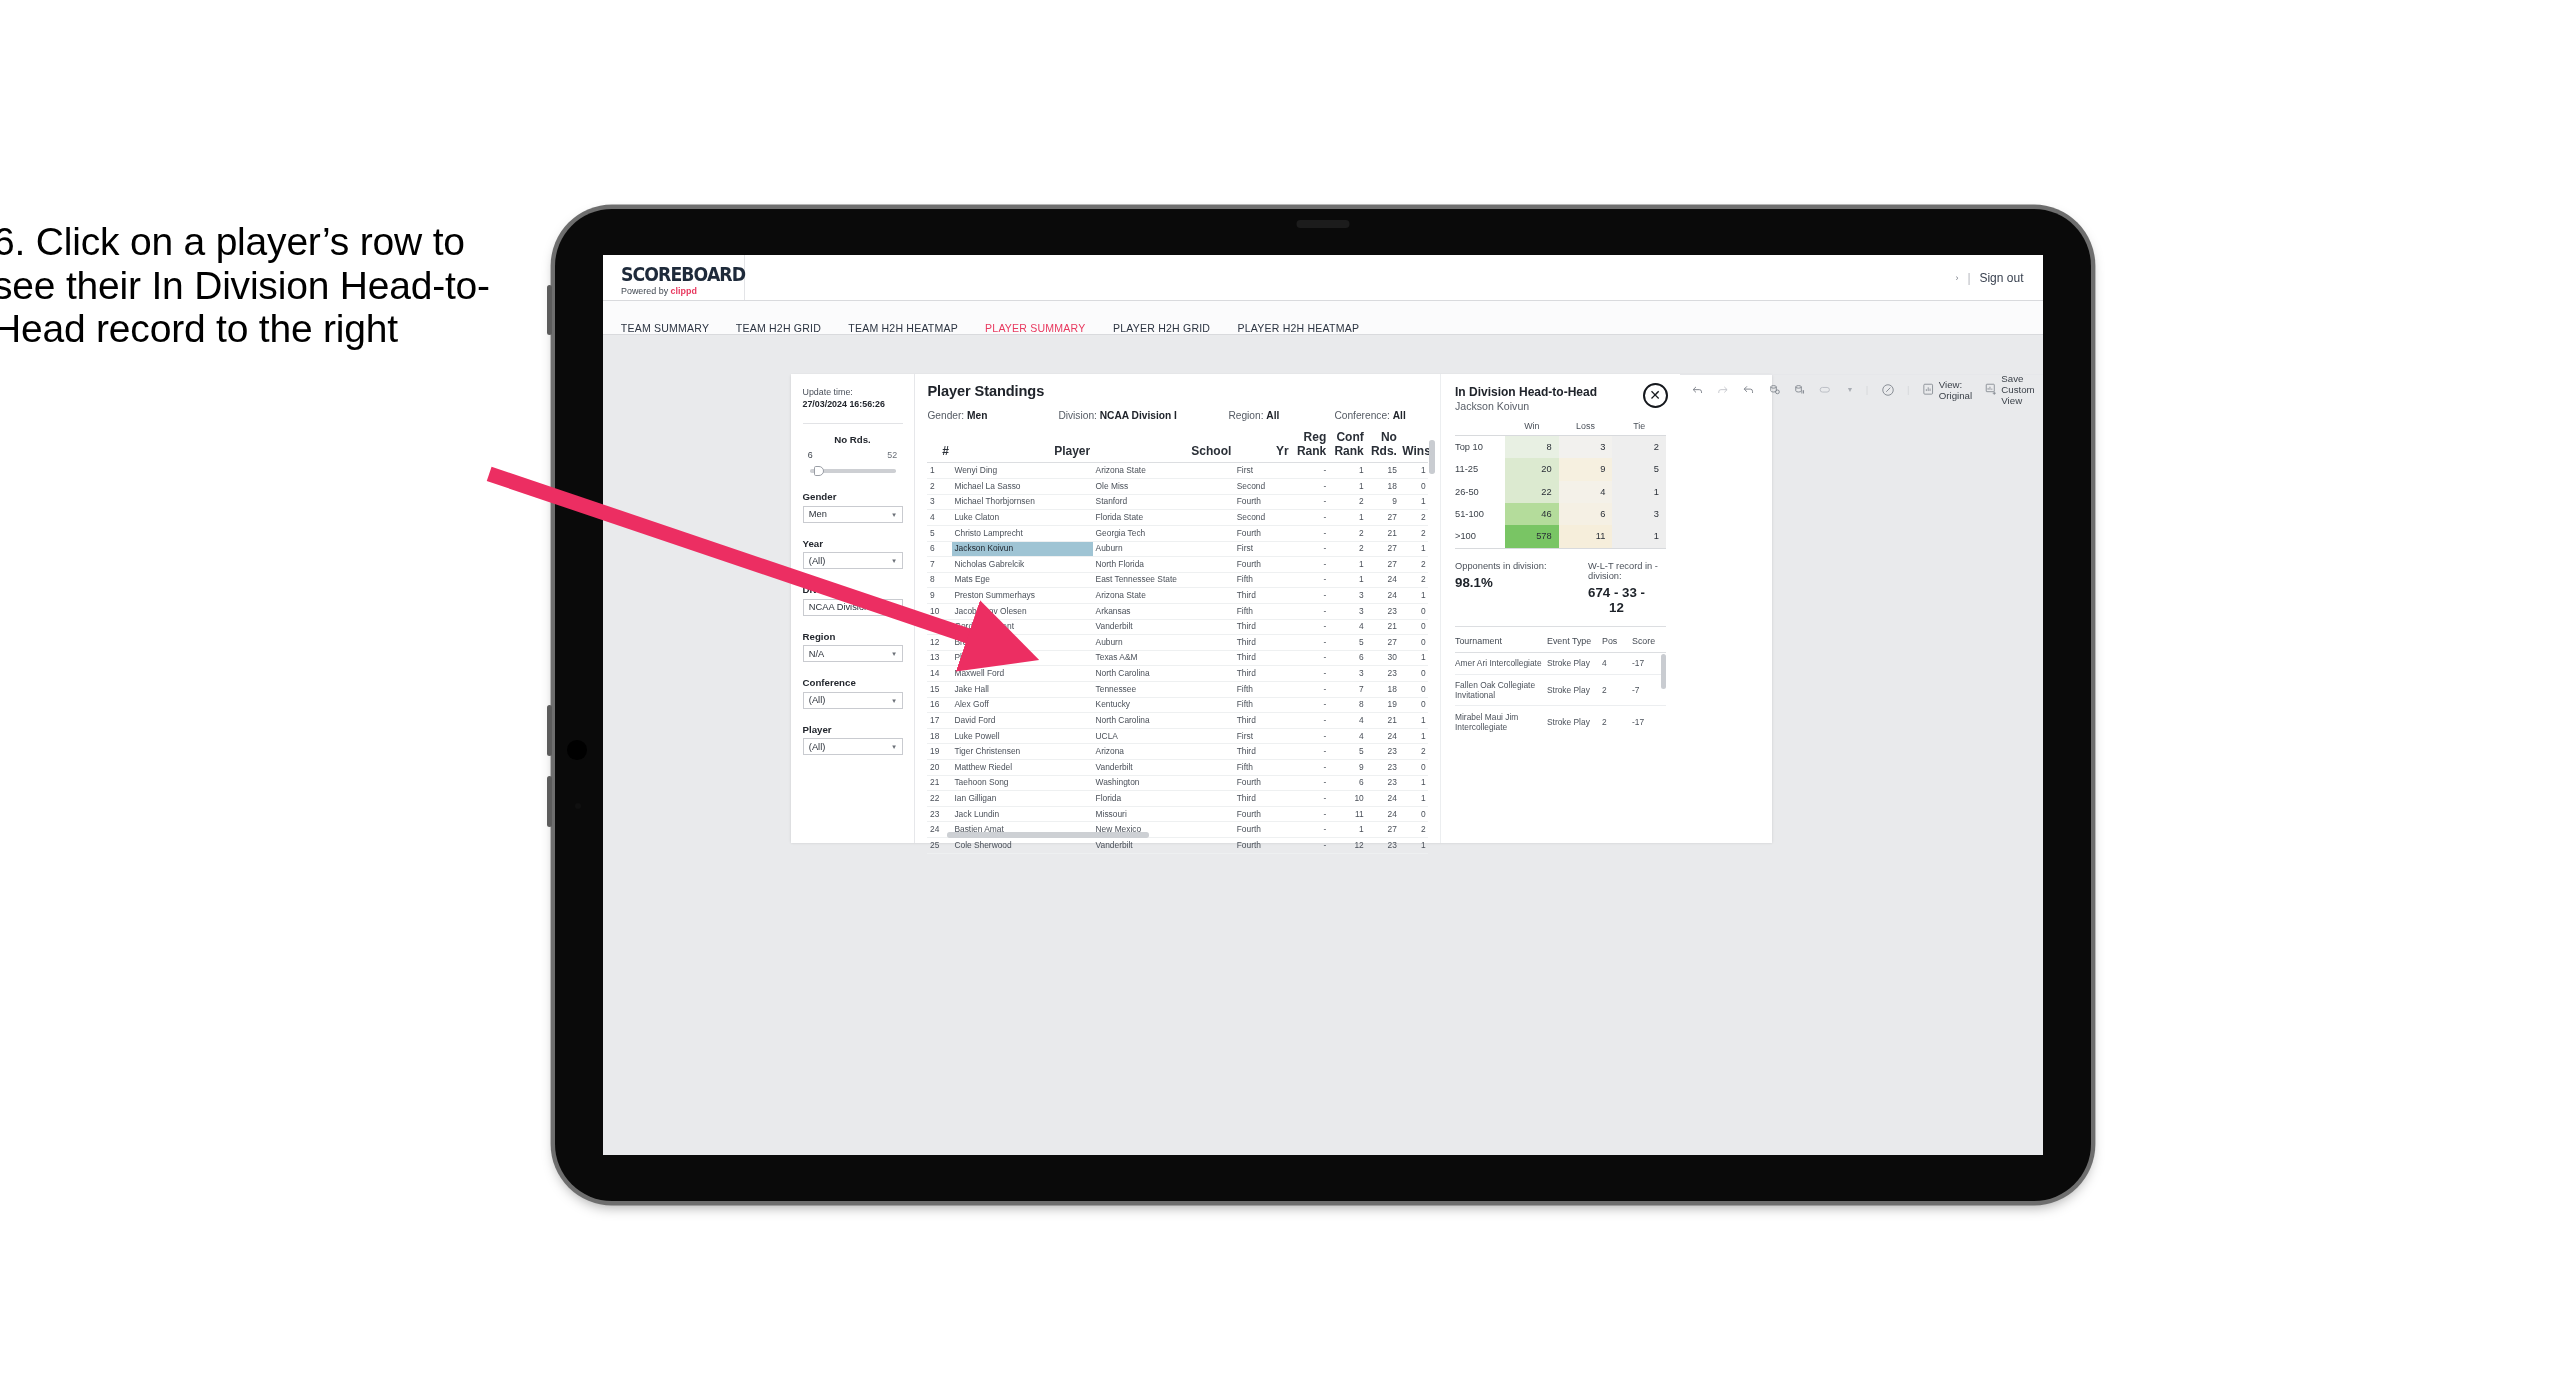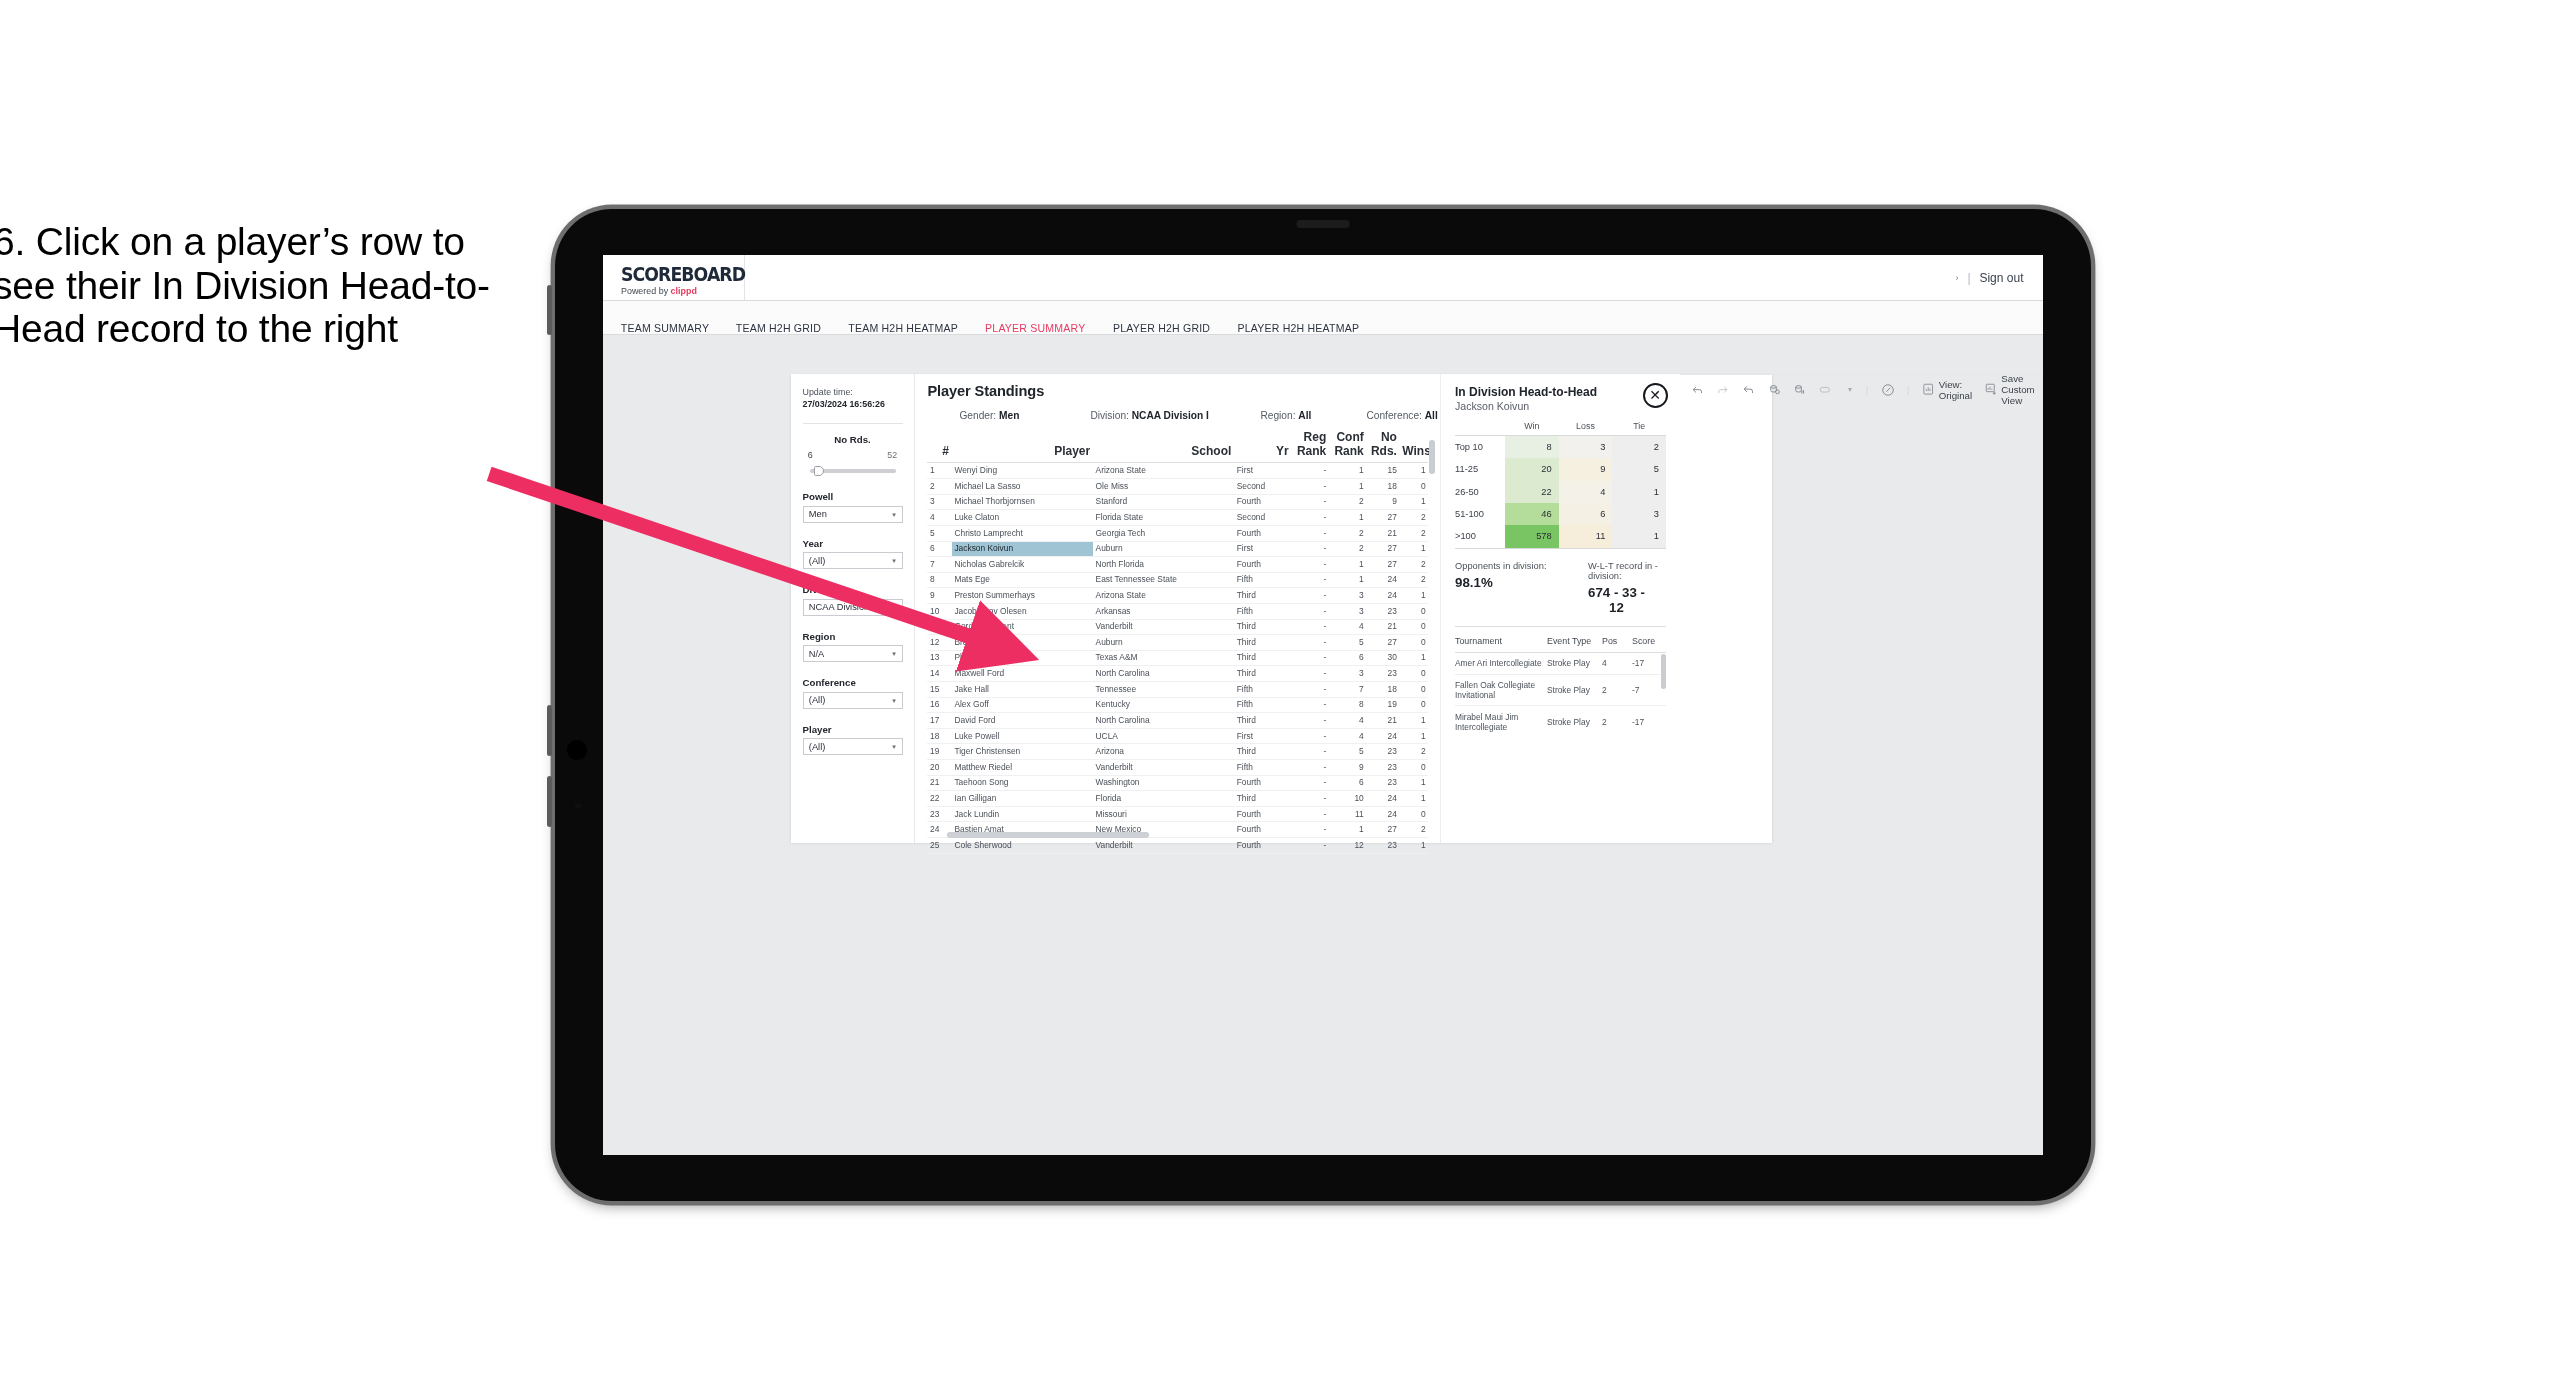--- a/index.html
+++ b/index.html
@@ -154,21 +154,21 @@
   .fselect .arr { font-size:6.2px; color:#6b7078; }
 
   
   .main { flex:1; display:flex; min-width:0; }
 
   .standings { width: 526px; border-right:0.9px solid #eceef0; padding: 8.9px 0 0 12.4px; position:relative; }
   .st-title { font-size: 14.6px; font-weight:700; color:#20242b; letter-spacing:-0.1px; }
   .st-filters { display:flex; margin-top: 11.5px; font-size: 10.2px; color:#555b64; }
   .st-filters .fitem { white-space:nowrap; }
   .st-filters .fitem b { color:#20242b; font-weight:700; }
-  .st-filters .f1 { width: 131px; margin-left: 32px; }
+  .st-filters .f1 { width: 131px; }
   .st-filters .f2 { width: 170px; }
   .st-filters .f3 { width: 106px; }
 
   table.stg { width: 501px; border-collapse: collapse; margin-top: 8px; table-layout: fixed; }
   table.stg th {
     font-size: 12px; font-weight:700; color:#2a2f37; text-align:right;
     padding: 1.8px 2.7px 4.4px 2.7px; vertical-align:bottom; line-height:1.12;
     border-bottom:0.9px solid #dcdee1;
   }
   table.stg td {
@@ -305,21 +305,21 @@
               <div class="rds-range">
                 <span class="lo">6</span>
                 <span>52</span>
               </div>
               <div class="slider">
                 <div class="slider-track"></div>
                 <div class="slider-knob"></div>
               </div>
 
               <div class="fgroup">
-                <div class="fgroup-label">Powell</div>
+                <div class="fgroup-label">Gender</div>
                 <div class="fselect">
                   <span>Men</span>
                   <span class="arr">▼</span>
                 </div>
               </div>
               <div class="fgroup">
                 <div class="fgroup-label">Year</div>
                 <div class="fselect">
                   <span>(All)</span>
                   <span class="arr">▼</span>

